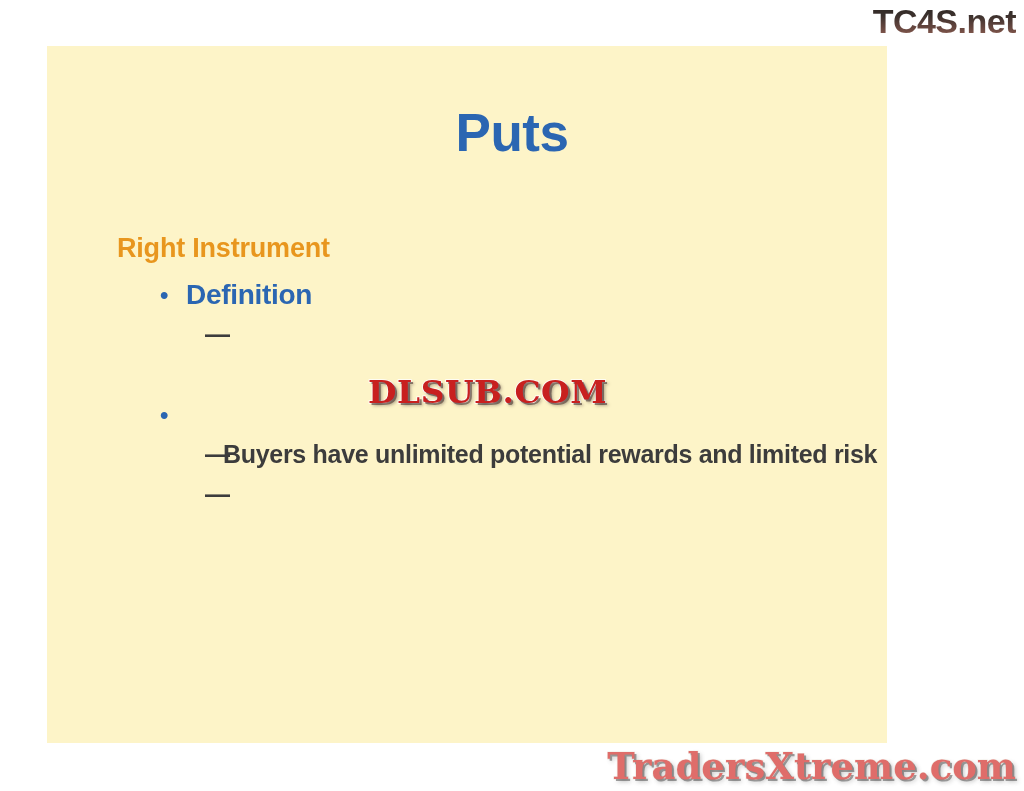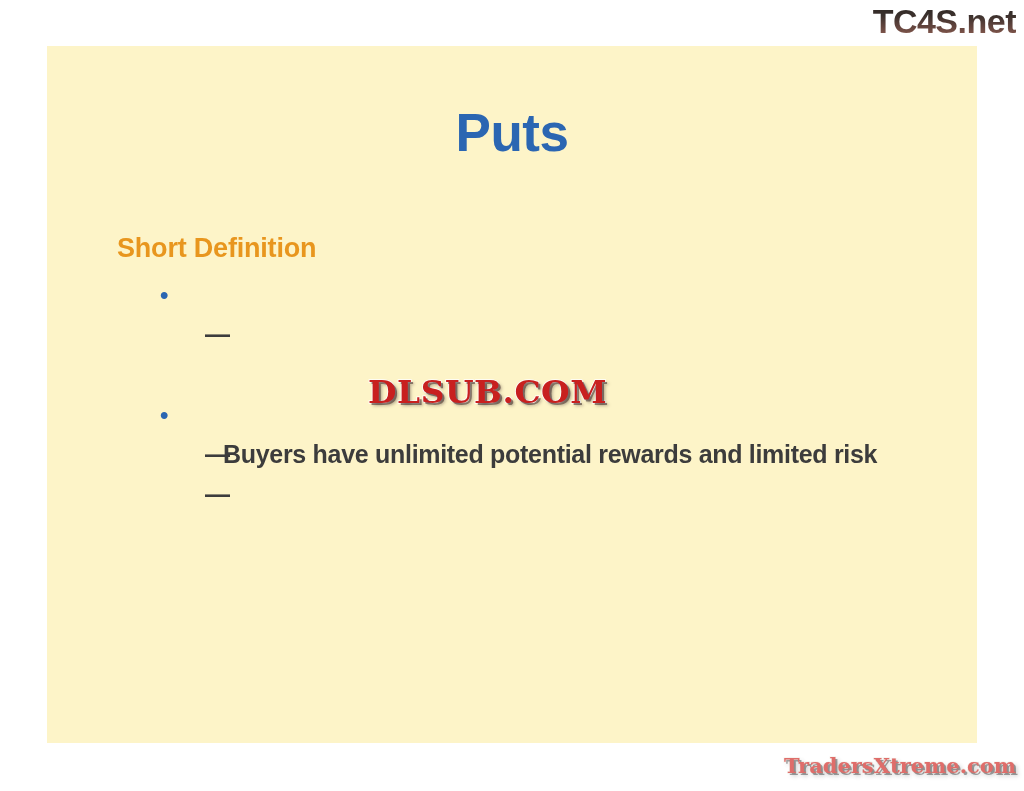--- a/index.html
+++ b/index.html
@@ -31,21 +31,21 @@
     color: transparent;
     text-shadow: none;
     white-space: nowrap;
   }
 
   
   .slide {
     position: absolute;
     left: 47px;
     top: 46px;
-    width: 930px;
+    width: 840px;
     height: 697px;
     background: #fdf4c8;
   }
 
   .slide-title {
     position: absolute;
     left: 0;
     top: 58px;
     width: 930px;
     text-align: center;
@@ -131,21 +131,21 @@
     transform-origin: left center;
   }
 
   
   .brand-bottom {
     position: absolute;
     right: 8px;
     bottom: 8px;
     font-family: "DejaVu Serif", serif;
     font-weight: bold;
-    font-size: 21px;
+    font-size: 37px;
     line-height: 34px;
     letter-spacing: 0px;
     color: #df6d6a;
     -webkit-text-stroke: 1.2px #f5f0ea;
     paint-order: stroke fill;
     text-shadow:
        2px 2px 0 rgba(70,70,70,0.5),
        3px 3px 4px rgba(70,70,70,0.3);
     white-space: nowrap;
   }
@@ -154,24 +154,25 @@
 <body>
 
 <div class="brand-top">TC4S.net</div>
 
 <div class="slide">
 
   <div class="slide-title">Puts</div>
 
   <div class="body-block">
 
-    <div class="lvl1">Short Definition</div>
+    <div class="lvl1">Right Instrument</div>
 
     <div class="lvl2">
       <span class="marker">•</span>
+      <span class="txt">Definition</span>
     </div>
 
     <div class="lvl3">
       <span class="marker">—</span>
     </div>
 
     <div class="spacer-watermark"></div>
 
     <div class="lvl2">
       <span class="marker">•</span>

